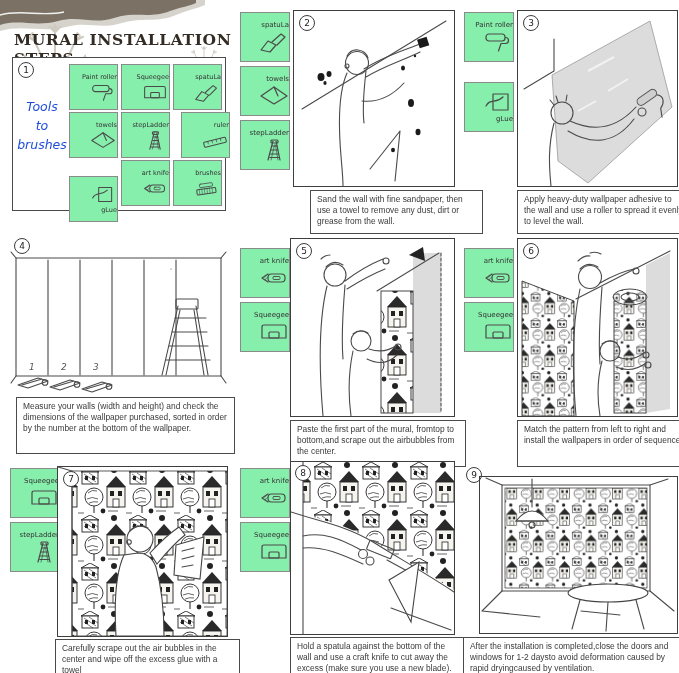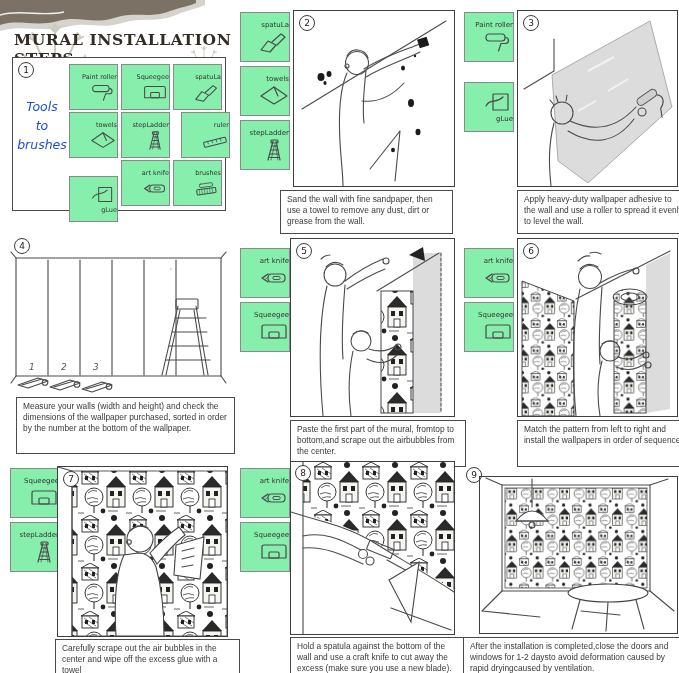--- a/index.html
+++ b/index.html
@@ -252,21 +252,21 @@
       <path class="sk" d="M53,45 q4,-7 11,-6 q8,1 10,8"></path>
       <circle class="sk" cx="53" cy="55" r="2"></circle>
       <path class="sk" d="M53,62 C45,80 44,110 47,145 C48,158 49,167 49,175"></path>
       <path class="sk" d="M72,60 C70,78 68,95 70,112"></path>
       <path class="sk" d="M70,58 C88,46 108,40 126,33 M72,66 C90,55 110,49 126,41"></path>
       <rect x="124" y="27" width="10" height="9" fill="#1a1a1a" transform="rotate(-18 129 31)"></rect>
       <path class="sk" d="M68,90 C85,92 98,85 110,72"></path>
       <path class="sk" d="M76,158 L106,120 L101,170"></path>
     </svg>
   </div>
-  <div class="cap" style="left:280px;top:190px;width:160px;height:37px">Sand the wall with fine sandpaper, then use a towel to remove any dust, dirt or grease from the wall.</div>
+  <div class="cap" style="left:310px;top:190px;width:160px;height:37px">Sand the wall with fine sandpaper, then use a towel to remove any dust, dirt or grease from the wall.</div>
 
   <div class="chip" style="left:464px;top:12px">
     <span class="lbl">Paint roller</span>
     <svg>
         <use href="#sym-roller"></use>
       </svg>
   </div>
   <div class="chip rev" style="left:464px;top:66px">
     <span class="lbl">gLue</span>
     <svg>

